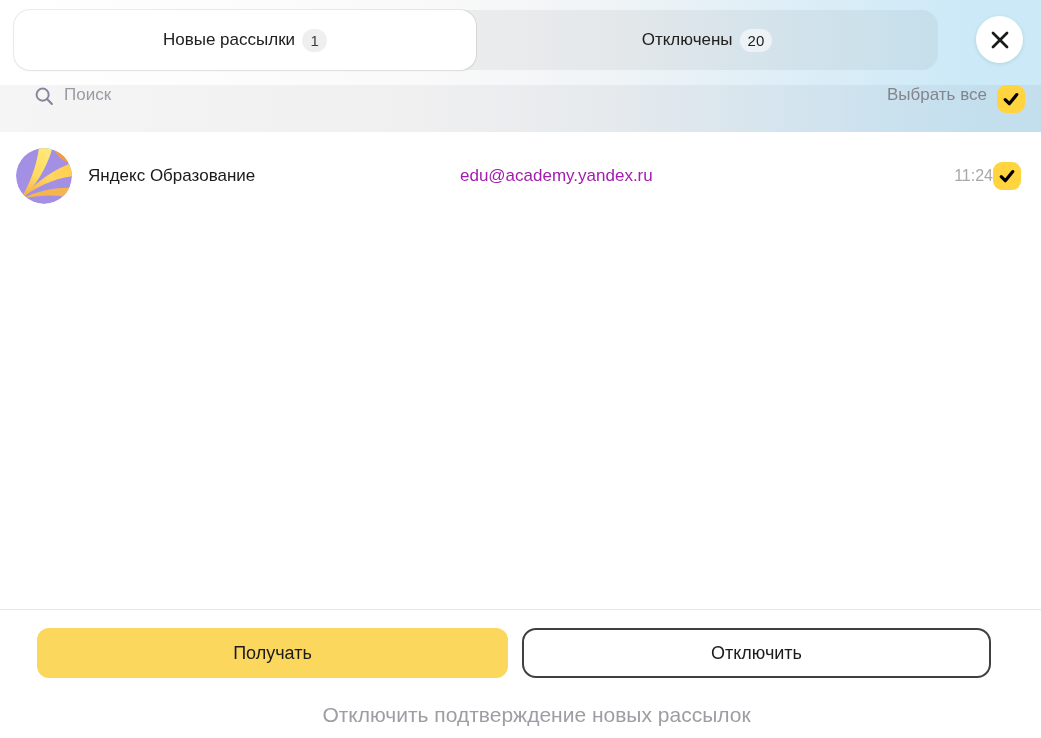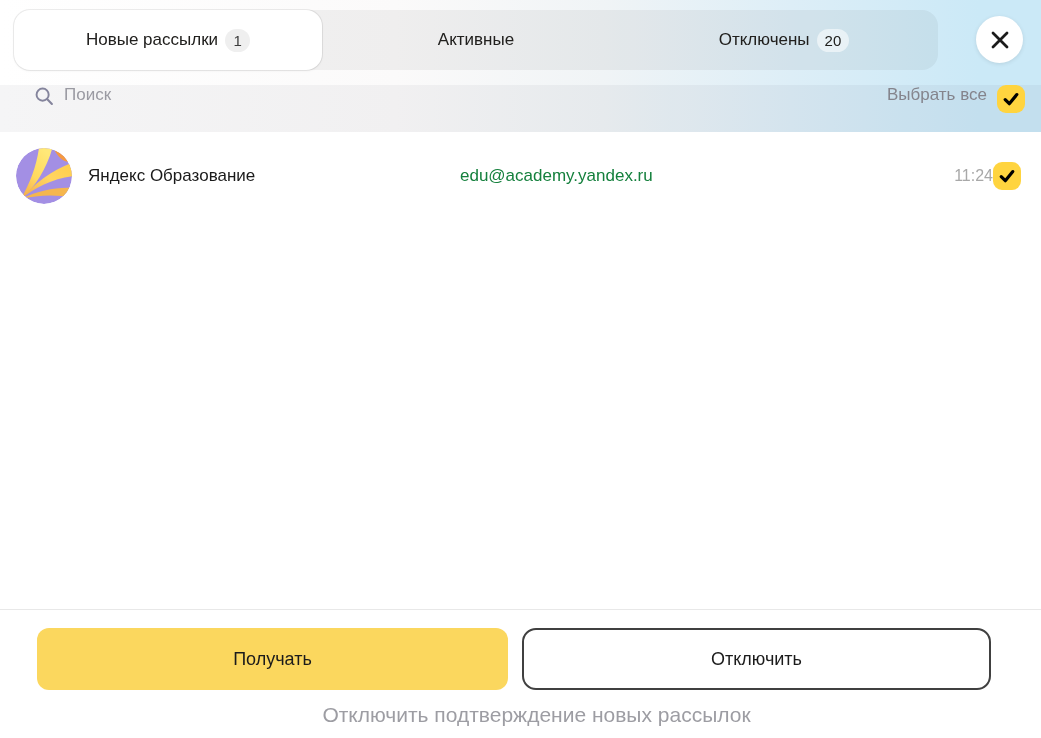--- a/index.html
+++ b/index.html
@@ -73,35 +73,35 @@
   .avatar{
     position:absolute;left:16px;top:50%;transform:translateY(-50%);
     width:56px;height:56px;border-radius:50%;overflow:hidden;
   }
   .row-title{
     position:absolute;left:88px;top:50%;transform:translateY(-50%);
     font-size:17px;color:#1a1a1a;white-space:nowrap;
   }
   .row-email{
     position:absolute;left:460px;top:50%;transform:translateY(-50%);
-    font-size:17px;color:#15803d;white-space:nowrap;
+    font-size:17px;color:#a21caf;white-space:nowrap;
   }
   .row-time{
     position:absolute;right:48px;top:50%;transform:translateY(-50%);
     font-size:16px;color:#a8a8a8;
   }
   .row-check{position:absolute;right:20px;top:50%;transform:translateY(-50%);}
 
   
   .footer-divider{
     position:absolute;top:609px;left:0;width:1041px;height:1px;background:#e8e8e8;
     box-shadow:0 -3px 6px rgba(0,0,0,0.03);
   }
   .btn{
-    position:absolute;top:628px;height:62px;border-radius:12px;
+    position:absolute;top:628px;height:50px;border-radius:12px;
     font-size:18px;color:#1b1b1b;cursor:pointer;
     font-family:"Liberation Sans", sans-serif;
     display:flex;align-items:center;justify-content:center;text-align:center;
   }
   .btn-primary{left:37px;width:471px;background:#fbd75e;border:none;}
   .btn-outline{left:522px;width:469px;background:#ffffff;border:2px solid #404040;border-radius:14px;box-sizing:border-box;}
   .footer-link{
     position:absolute;top:703px;left:16px;width:1041px;text-align:center;
     font-size:21px;color:#9d9da3;cursor:pointer;text-decoration:none;user-select:none;
   }
@@ -110,23 +110,20 @@
 <body>
 
 <div class="stage">
 
   <div class="header-bg">
 
     <div class="tabbar">
       <div class="tab active">
         <span>Новые рассылки</span>
         <span class="badge">1</span>
-      </div>
-      <div class="tab">
-        <span>Активные</span>
       </div>
       <div class="tab">
         <span>Отключены</span>
         <span class="badge">20</span>
       </div>
     </div>
 
     <button class="close-btn">
       <svg width="22" height="22" viewBox="0 0 22 22">
         <path d="M4 4 L18 18 M18 4 L4 18" stroke="#1b1b1b" stroke-width="2.8" stroke-linecap="round" fill="none"></path>

